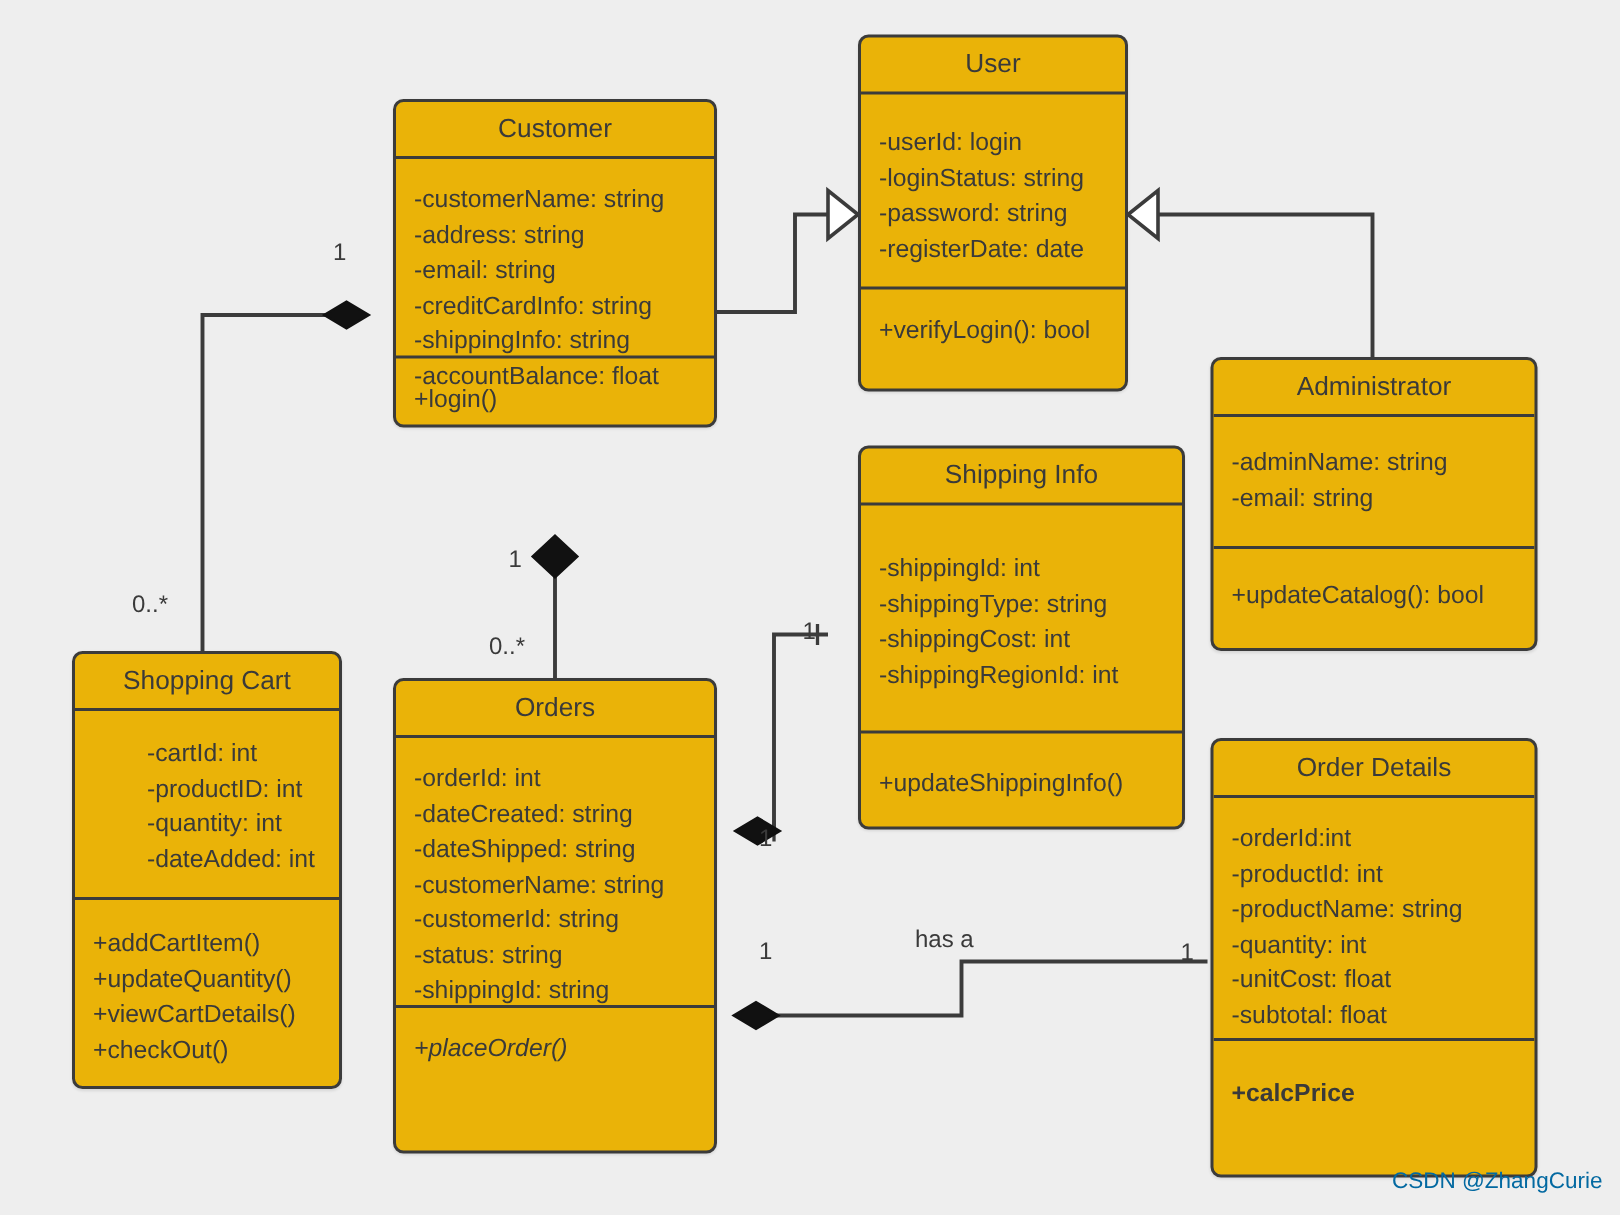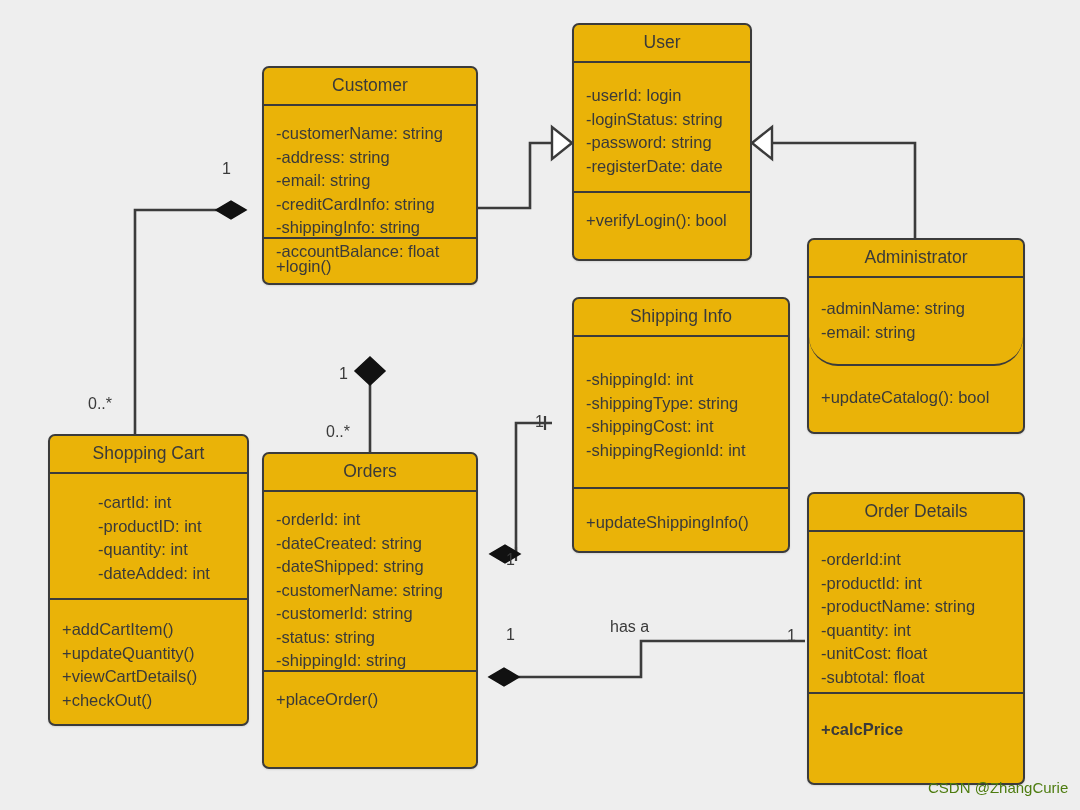--- a/index.html
+++ b/index.html
@@ -64,21 +64,21 @@
   .edge-label {
     position: absolute;
     font-size: 16px;
     color: #3a3a3a;
     white-space: nowrap;
     line-height: 1;
   }
   .watermark {
     position: absolute;
     font-size: 15px;
-    color: #4d7c0f;
+    color: #0369a1;
     white-space: nowrap;
   }
 </style>
 </head>
 <body>
 
 <div id="canvas">
 
   <svg class="edges" viewBox="0 0 1080 810" xmlns="http://www.w3.org/2000/svg">
 
@@ -139,30 +139,30 @@
       <div class="member">-password: string</div>
       <div class="member">-registerDate: date</div>
     </div>
     <div class="cls-ops" style="padding-top:16px;">
       <div class="member">+verifyLogin(): bool</div>
     </div>
   </div>
 
   <div class="uml-class" style="left:807px; top:238px; width:218px; height:196px;">
     <div class="cls-title">Administrator</div>
-    <div class="cls-attrs" style="height:88px; padding-top:19px;border-radius:29px;">
+    <div class="cls-attrs" style="height:88px; padding-top:19px;">
       <div class="member">-adminName: string</div>
       <div class="member">-email: string</div>
     </div>
     <div class="cls-ops" style="padding-top:20px;">
       <div class="member">+updateCatalog(): bool</div>
     </div>
   </div>
 
-  <div class="uml-class" style="left:48px; top:434px; width:201px; height:292px;">
+  <div class="uml-class" style="left:48px; top:434px; width:180px; height:292px;">
     <div class="cls-title">Shopping Cart</div>
     <div class="cls-attrs" style="height:126px; padding-top:17px;padding-left:48px;">
       <div class="member">-cartId: int</div>
       <div class="member">-productID: int</div>
       <div class="member">-quantity: int</div>
       <div class="member">-dateAdded: int</div>
     </div>
     <div class="cls-ops" style="padding-top:18px;">
       <div class="member">+addCartItem()</div>
       <div class="member">+updateQuantity()</div>
@@ -175,21 +175,21 @@
     <div class="cls-title">Orders</div>
     <div class="cls-attrs" style="height:180px; padding-top:16px;">
       <div class="member">-orderId: int</div>
       <div class="member">-dateCreated: string</div>
       <div class="member">-dateShipped: string</div>
       <div class="member">-customerName: string</div>
       <div class="member">-customerId: string</div>
       <div class="member">-status: string</div>
       <div class="member">-shippingId: string</div>
     </div>
-    <div class="cls-ops" style="">
+    <div class="cls-ops" style="font-style:italic;">
       <div class="member">+placeOrder()</div>
     </div>
   </div>
 
   <div class="uml-class" style="left:572px; top:297px; width:218px; height:256px;">
     <div class="cls-title">Shipping Info</div>
     <div class="cls-attrs" style="height:152px; padding-top:31px;">
       <div class="member">-shippingId: int</div>
       <div class="member">-shippingType: string</div>
       <div class="member">-shippingCost: int</div>

